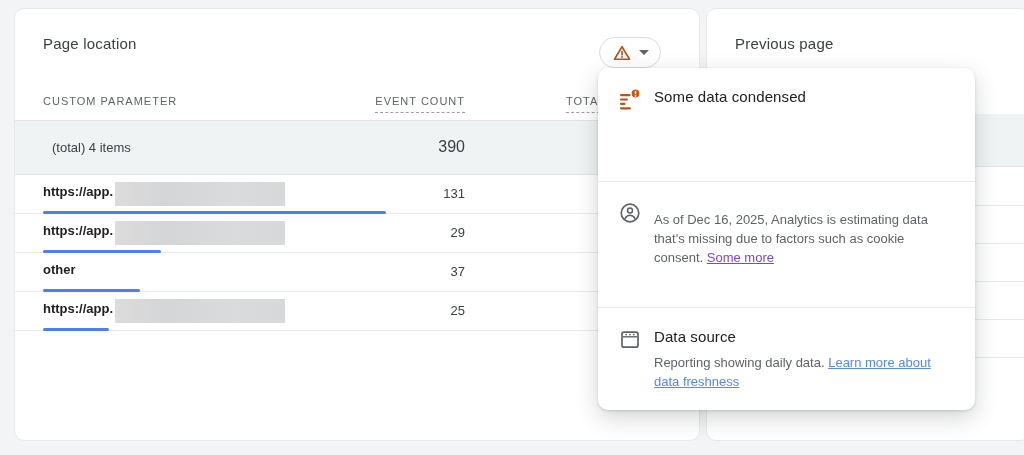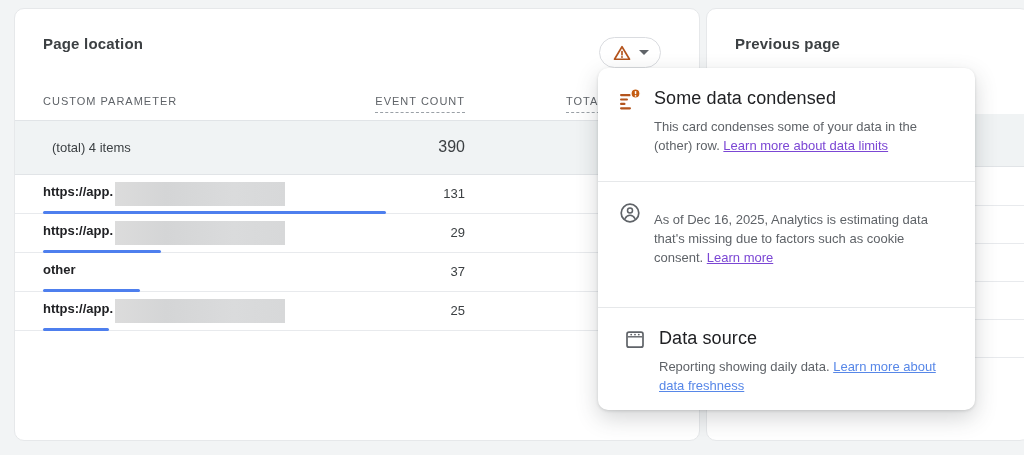--- a/index.html
+++ b/index.html
@@ -3,21 +3,21 @@
 <meta charset="utf-8">
 <style>
   * { margin:0; padding:0; box-sizing:border-box; }
   html,body { width:1024px; height:455px; overflow:hidden; }
   body { font-family:"Liberation Sans", sans-serif; background:#f2f4f5; position:relative; }
 
   .card { position:absolute; background:#fff; border:1px solid #e6e8ea; border-radius:10px; }
   #left-card  { left:14px; top:8px; width:686px; height:433px; }
   #right-card { left:706px; top:8px; width:324px; height:433px; overflow:hidden; }
 
-  .card-title { position:absolute; left:28px; top:26px; font-size:15px; font-weight:700; color:#3c4043; letter-spacing:.2px; }
+  .card-title { position:absolute; left:28px; top:26px; font-size:15px; font-weight:400; color:#3c4043; letter-spacing:.2px; }
 
   
   .tbl-header { position:absolute; left:0; top:80px; width:100%; height:32px; border-bottom:1px solid #e1e4e7; }
   .col-label { font-size:11px; font-weight:500; color:#5f6368; letter-spacing:1px; }
   .col-name  { position:absolute; left:28px; top:6px; }
   .col-count { position:absolute; right:234px; top:6px; }
   .col-total { position:absolute; left:551px; top:6px; }
   .dashed { border-bottom:1px dashed #9aa0a6; padding-bottom:5px;text-align:center; }
 
   
@@ -41,24 +41,24 @@
                   border:1px solid #dadce0; border-radius:16px; display:flex; align-items:center;
                   justify-content:center; gap:7px; z-index:5; cursor:pointer; }
   .caret-down { width:0; height:0; border-left:5px solid transparent; border-right:5px solid transparent; border-top:5px solid #5f6368; }
 
   
   #popover { position:absolute; left:598px; top:68px; width:377px; height:342px; background:#fff;
              border-radius:10px; z-index:6;
              box-shadow:0 1px 3px rgba(60,64,67,.18), 0 8px 22px rgba(60,64,67,.22); }
   .pop-section { display:flex; gap:12px; padding:20px 16px 16px 20px; }
   .pop-section + .pop-section { border-top:1px solid #e6e8ea; }
-  .sec-1 { height:113px; } .sec-2 { height:126px; } .sec-3 { height:103px;justify-content:flex-end; }
+  .sec-1 { height:113px; } .sec-2 { height:126px; } .sec-3 { height:103px; }
   .sec-icon { width:24px; height:24px; flex:none; margin-top:-1px; }
   .sec-content { width:300px; }
-  .sec-title { font-size:18px; font-weight:500; color:#202124; letter-spacing:.1px; }
+  .sec-title { font-size:15px; font-weight:500; color:#202124; letter-spacing:.1px; }
   .sec-body { margin-top:8px; font-size:13px; line-height:19px; color:#5f6368; }
   .pop-link { text-decoration:underline; cursor:pointer; }
   .link-purple { color:#7b46d4; }
   .link-blue { color:#5787e8; }
 </style>
 </head>
 <body>
 
 <div id="left-card" class="card">
   <div class="card-title">Page location</div>
@@ -137,32 +137,31 @@
         <rect x="2" y="11.4" width="8" height="2.2" rx="1.1"></rect>
         <rect x="2" y="15.8" width="5.5" height="2.2" rx="1.1"></rect>
         <rect x="2" y="20.2" width="11" height="2.2" rx="1.1"></rect>
       </g>
       <circle cx="17.5" cy="6.5" r="4.6" fill="#c45c11" stroke="#fff" stroke-width="1.4"></circle>
       <rect x="16.8" y="3.9" width="1.5" height="3.4" rx="0.7" fill="#fff"></rect>
       <circle cx="17.55" cy="8.8" r="0.85" fill="#fff"></circle>
     </svg>
     <div class="sec-content">
       <div class="sec-title">Some data condensed</div>
-      <div class="sec-body"><span>This card condenses some of your data in the (other) row. </span><span class="pop-link link-purple">Learn more about data limits</span></div>
     </div>
   </div>
 
   <div class="pop-section sec-2">
     <svg class="sec-icon" viewBox="0 0 24 24">
       <circle cx="12" cy="12" r="8.8" fill="none" stroke="#5f6368" stroke-width="1.7"></circle>
       <circle cx="12" cy="9.4" r="2.5" fill="none" stroke="#5f6368" stroke-width="1.5"></circle>
       <path d="M7 17.6 c1.2-2.2 2.9-3.3 5-3.3 s3.8 1.1 5 3.3" fill="none" stroke="#5f6368" stroke-width="1.5" stroke-linecap="round"></path>
     </svg>
     <div class="sec-content">
-      <div class="sec-body"><span>As of Dec 16, 2025, Analytics is estimating data that's missing due to factors such as cookie consent. </span><span class="pop-link link-purple">Learn more</span></div>
+      <div class="sec-body"><span>As of Dec 16, 2025, Analytics is estimating data that's missing due to factors such as cookie consent. </span><span class="pop-link link-purple">Some more</span></div>
     </div>
   </div>
 
   <div class="pop-section sec-3">
     <svg class="sec-icon" viewBox="0 0 24 24">
       <rect x="4" y="5.2" width="16" height="15" rx="2" fill="none" stroke="#5f6368" stroke-width="1.7"></rect>
       <path d="M4.8 9.8 h14.4" stroke="#5f6368" stroke-width="1.4"></path>
       <circle cx="8.2" cy="7.6" r="0.9" fill="#5f6368"></circle>
       <circle cx="12" cy="7.6" r="0.9" fill="#5f6368"></circle>
       <circle cx="15.8" cy="7.6" r="0.9" fill="#5f6368"></circle>

